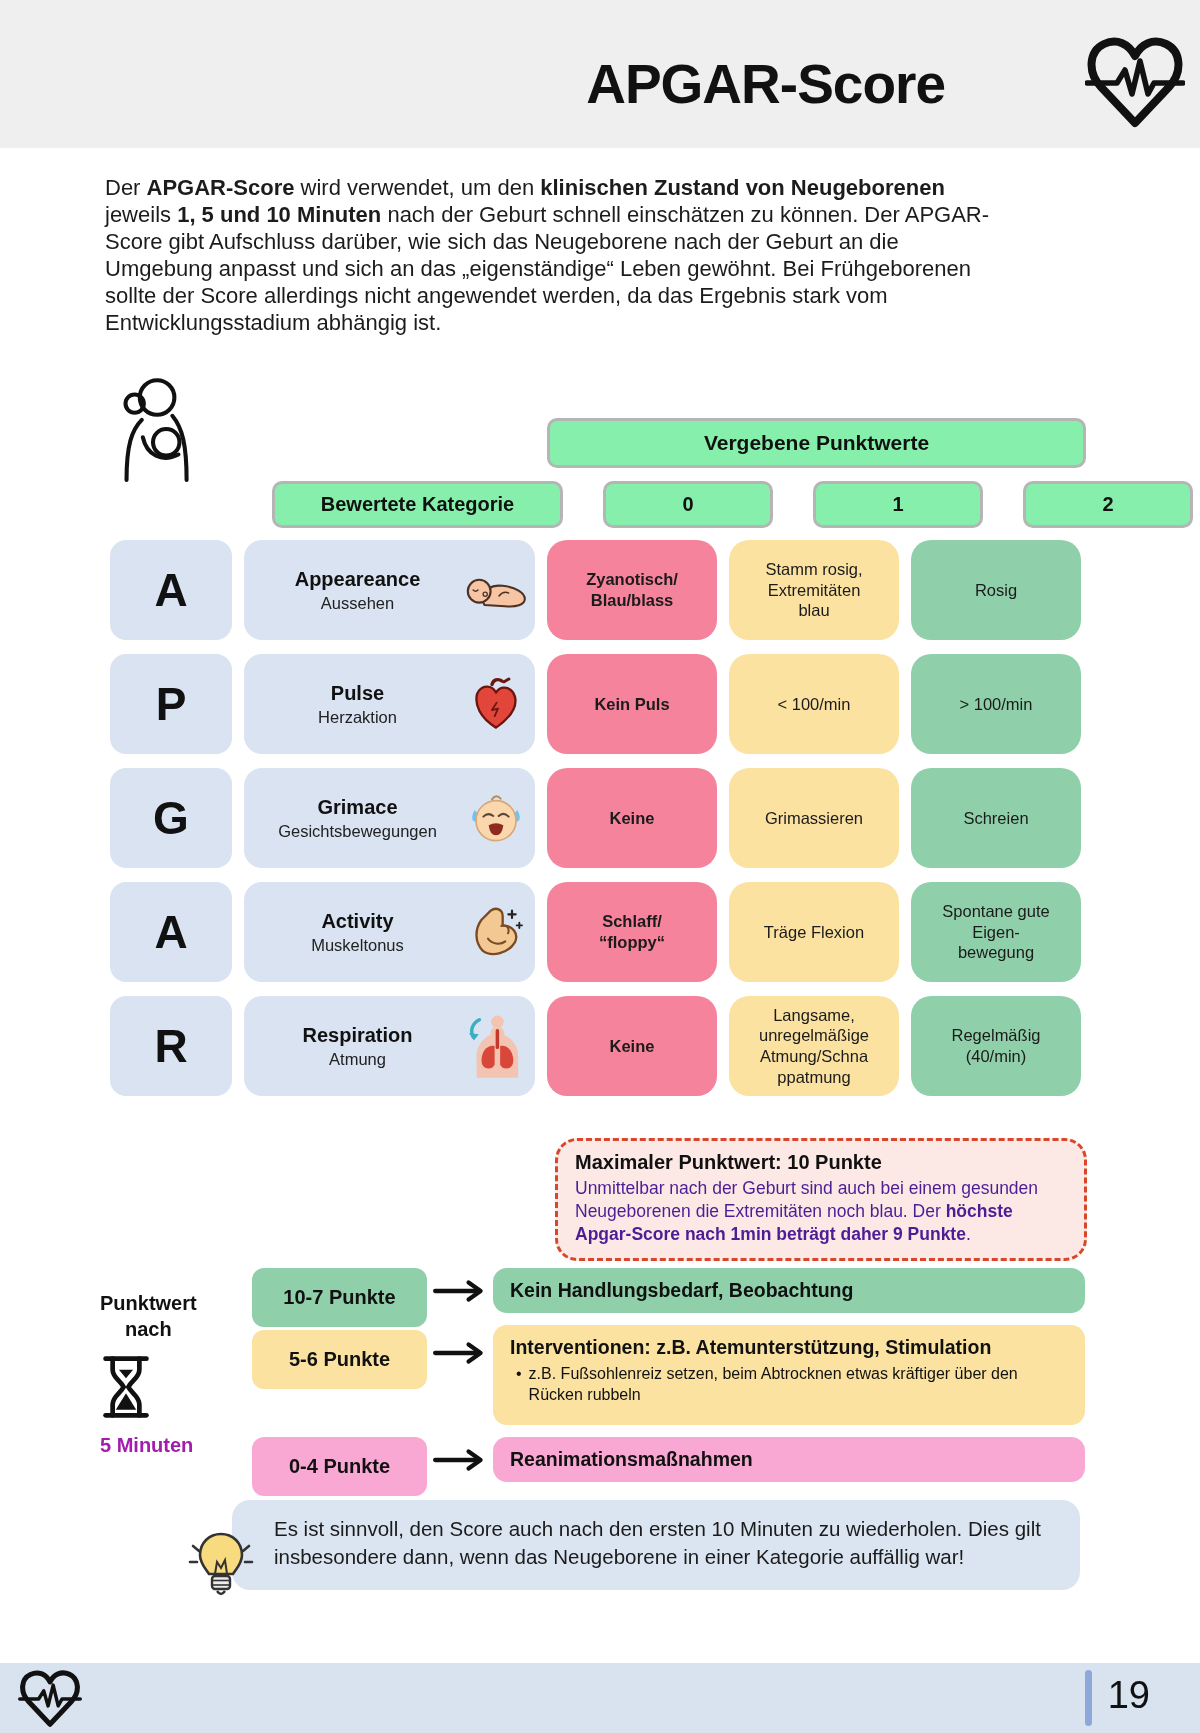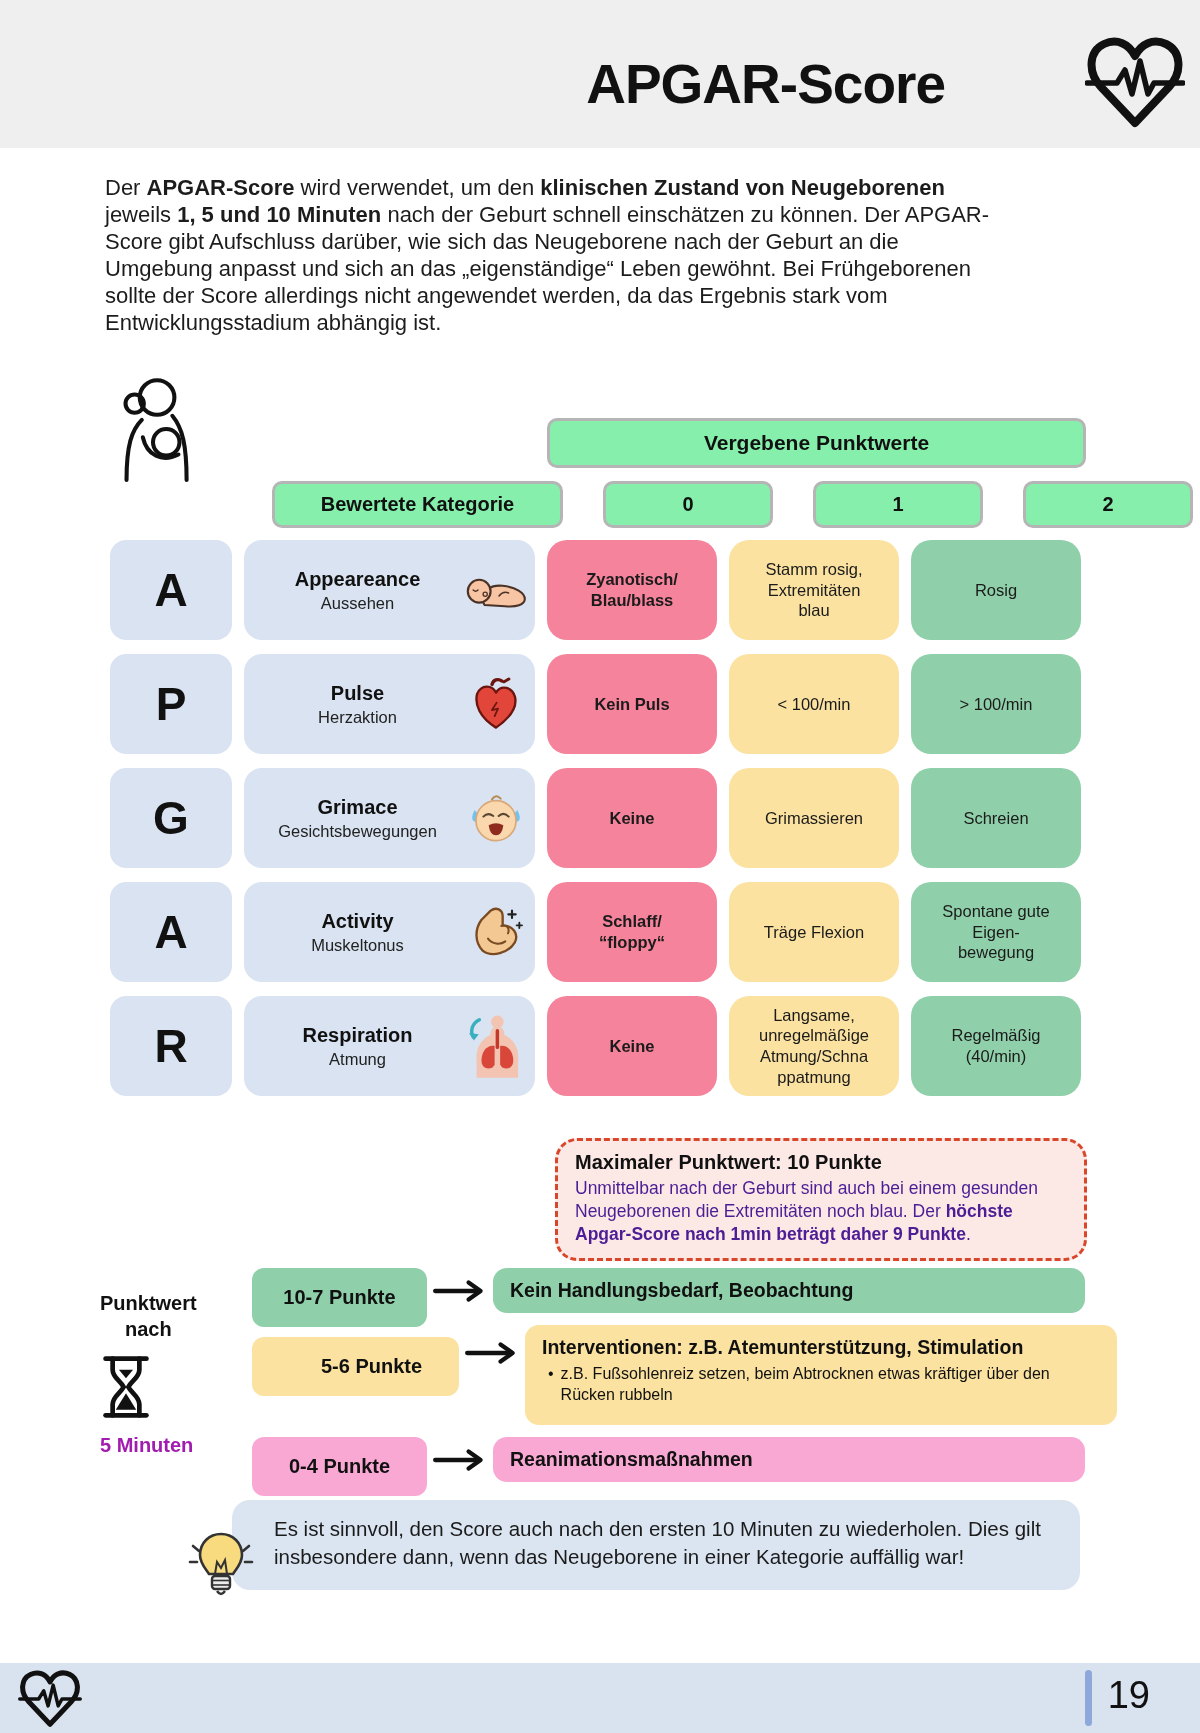--- a/index.html
+++ b/index.html
@@ -63,21 +63,21 @@
   .pill{width:175px;height:59px;flex:0 0 auto;border-radius:12px;display:flex;align-items:center;justify-content:center;
         font-size:20px;font-weight:700;color:#111;}
   .arr{width:66px;height:45px;flex:0 0 auto;display:flex;align-items:center;justify-content:center;}
   .arr svg{width:56px;height:24px;}
   .abox{width:592px;flex:0 0 auto;border-radius:14px;box-sizing:border-box;color:#111;}
   .abox.simple{height:45px;display:flex;align-items:center;padding-left:17px;font-size:19.5px;font-weight:700;}
   .abox.tall{min-height:100px;padding:9px 16px 9px 17px;}
   .abox.tall .at{font-size:19.5px;font-weight:700;margin-top:2px;}
   .abox.tall .ad{font-size:16px;line-height:21px;margin-top:4px;display:flex;}
   .abox.tall .ad .bu{margin:0 7px 0 6px;}
-  .grow.r2 .pill{margin-top:12px;padding-left:32px;}
+  .grow.r2 .pill{margin-top:5px;}
   .grow.r2 .arr{margin-top:5px;}
   .bg-green{background:#8FD0AA;}
   .bg-yellow{background:#FBE2A0;}
   .bg-pink{background:#f9a8d4;}
 
   
   .tip{position:absolute;top:1500px;left:232px;width:848px;box-sizing:border-box;background:#DBE5F2;border-radius:18px;
        padding:15px 26px 19px 42px;font-size:20.5px;line-height:28px;color:#1b1b1b;}
   .bulb{position:absolute;left:-44px;top:30px;width:66px;height:76px;}
 

